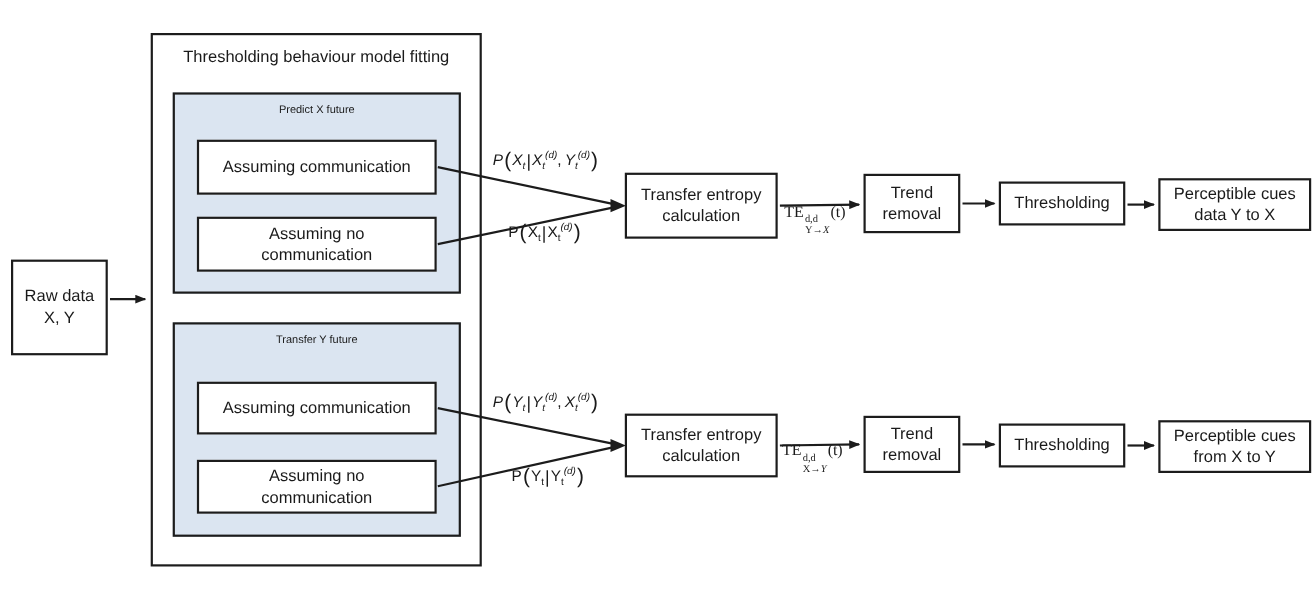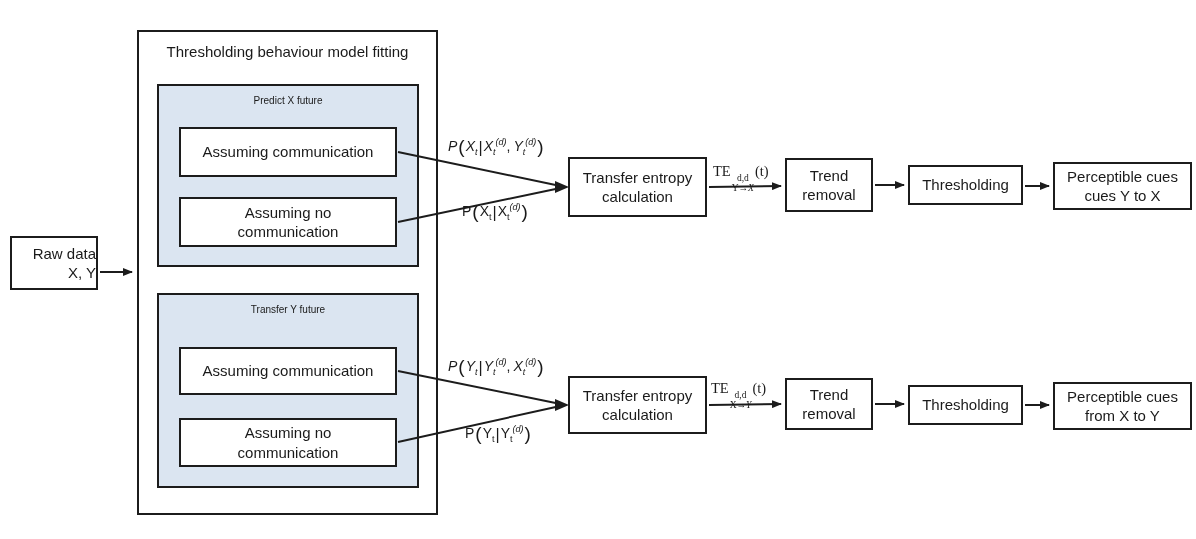--- a/index.html
+++ b/index.html
@@ -45,34 +45,34 @@
   .m-i{font-style:italic;}
   .m-r{font-style:normal;}
   .m-n{margin-right:3px;}
   .m-sub{font-size:9px;font-style:italic;vertical-align:-4px;}
   .m-subr{font-size:9px;vertical-align:-4px;}
   .m-sup{font-size:9px;font-style:italic;vertical-align:6px;}
   .m-bp{font-size:19px;vertical-align:-2px;margin:0 1px;}
   .m-bar{font-size:16px;vertical-align:-2px;margin:0 1px;}
   .te{
     position:absolute;z-index:4;white-space:nowrap;
-    font-family:"Liberation Serif", serif;font-size:14.5px;color:var(--text);
+    font-family:"Liberation Serif", serif;font-size:14.5px;color:var(--text);margin-top:22px;
   }
   .te-stack{
-    display:inline-flex;flex-direction:column;align-items:center;
+    display:inline-flex;flex-direction:column;align-items:flex-start;
     font-size:9.5px;line-height:1.1;vertical-align:-5px;margin-left:1px;
   }
   .te-tail{margin-left:1px;}
 </style>
 </head>
 <body>
 
 <div class="canvas">
 
-  <div class="box" style="left:10px;top:236px;width:88px;height:54px;align-items:flex-end;">
+  <div class="box" style="left:10px;top:236px;width:88px;height:87px;">
     <span>Raw data</span>
     <span>X, Y</span>
   </div>
 
   <div class="outer" style="left:137px;top:30px;width:301px;height:485px;">
     <div class="outer-title">Thresholding behaviour model fitting</div>
   </div>
 
   <div class="group" style="left:157px;top:84px;width:262px;height:183px;">
     <div class="group-title">Predict X future</div>
@@ -102,21 +102,21 @@
   </div>
   <div class="box" style="left:785px;top:158px;width:88px;height:54px;">
     <span>Trend</span>
     <span>removal</span>
   </div>
   <div class="box" style="left:908px;top:165px;width:115px;height:40px;">
     <span>Thresholding</span>
   </div>
   <div class="box" style="left:1053px;top:162px;width:139px;height:48px;">
     <span>Perceptible cues</span>
-    <span>cues Y to X</span>
+    <span>data Y to X</span>
   </div>
 
   <div class="box" style="left:568px;top:376px;width:139px;height:58px;">
     <span>Transfer entropy</span>
     <span>calculation</span>
   </div>
   <div class="box" style="left:785px;top:378px;width:88px;height:52px;">
     <span>Trend</span>
     <span>removal</span>
   </div>

